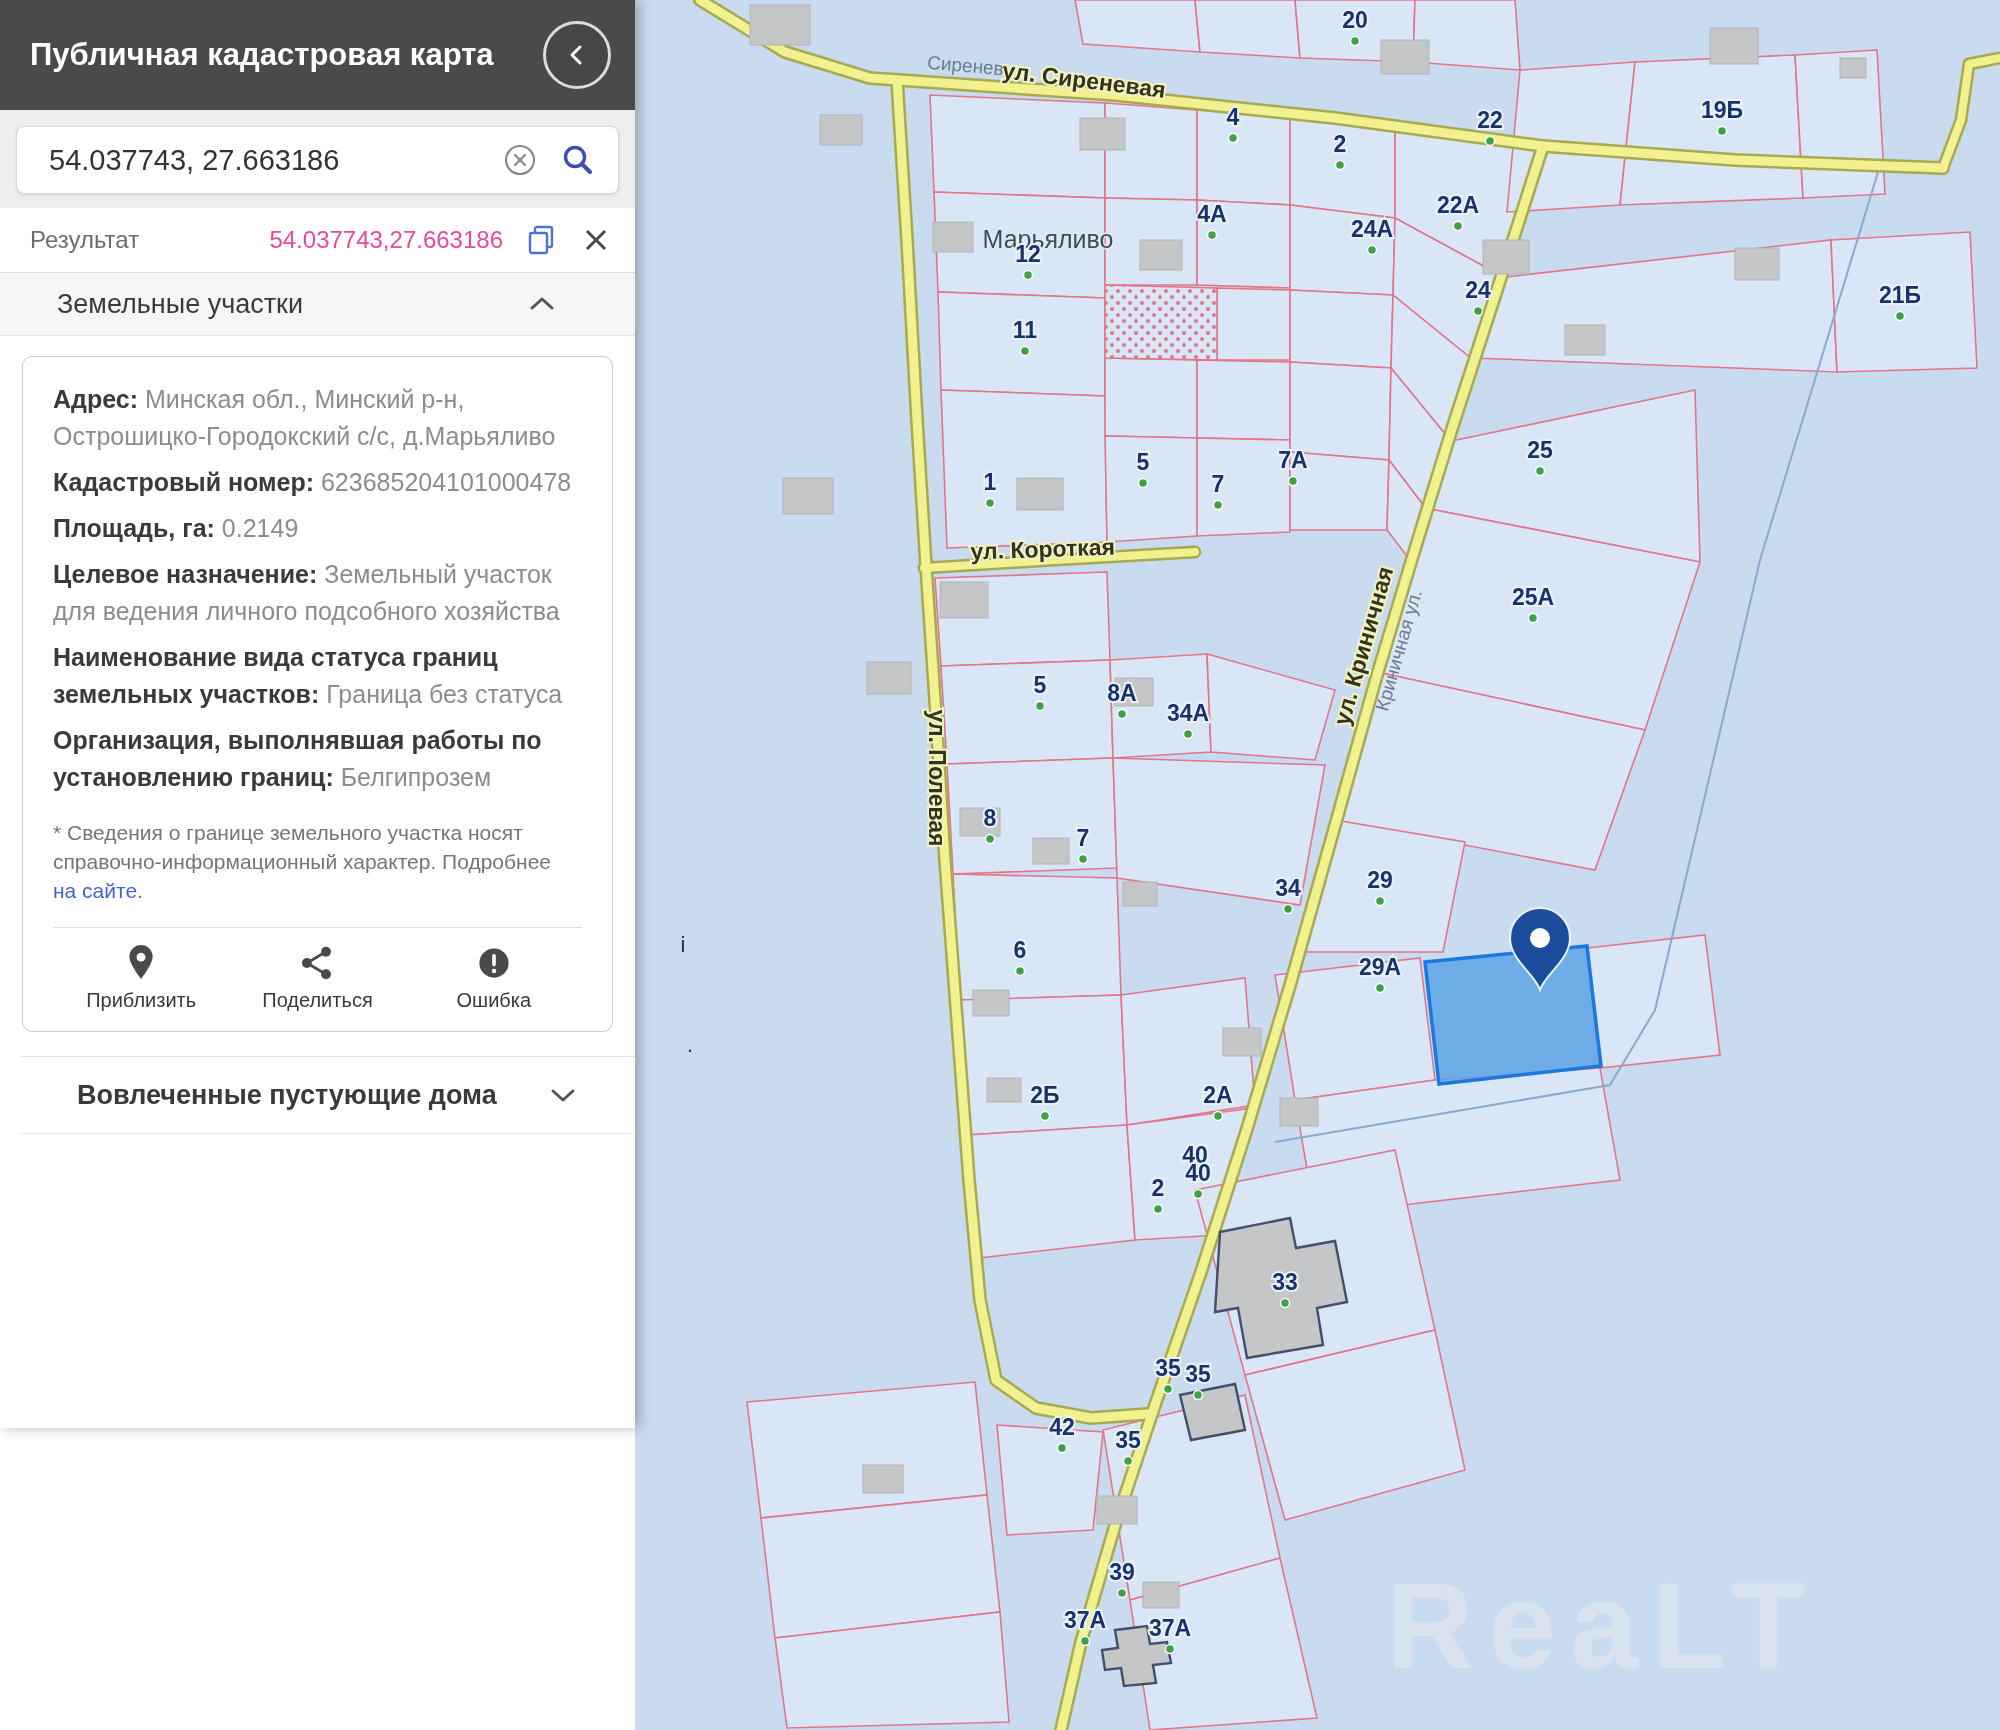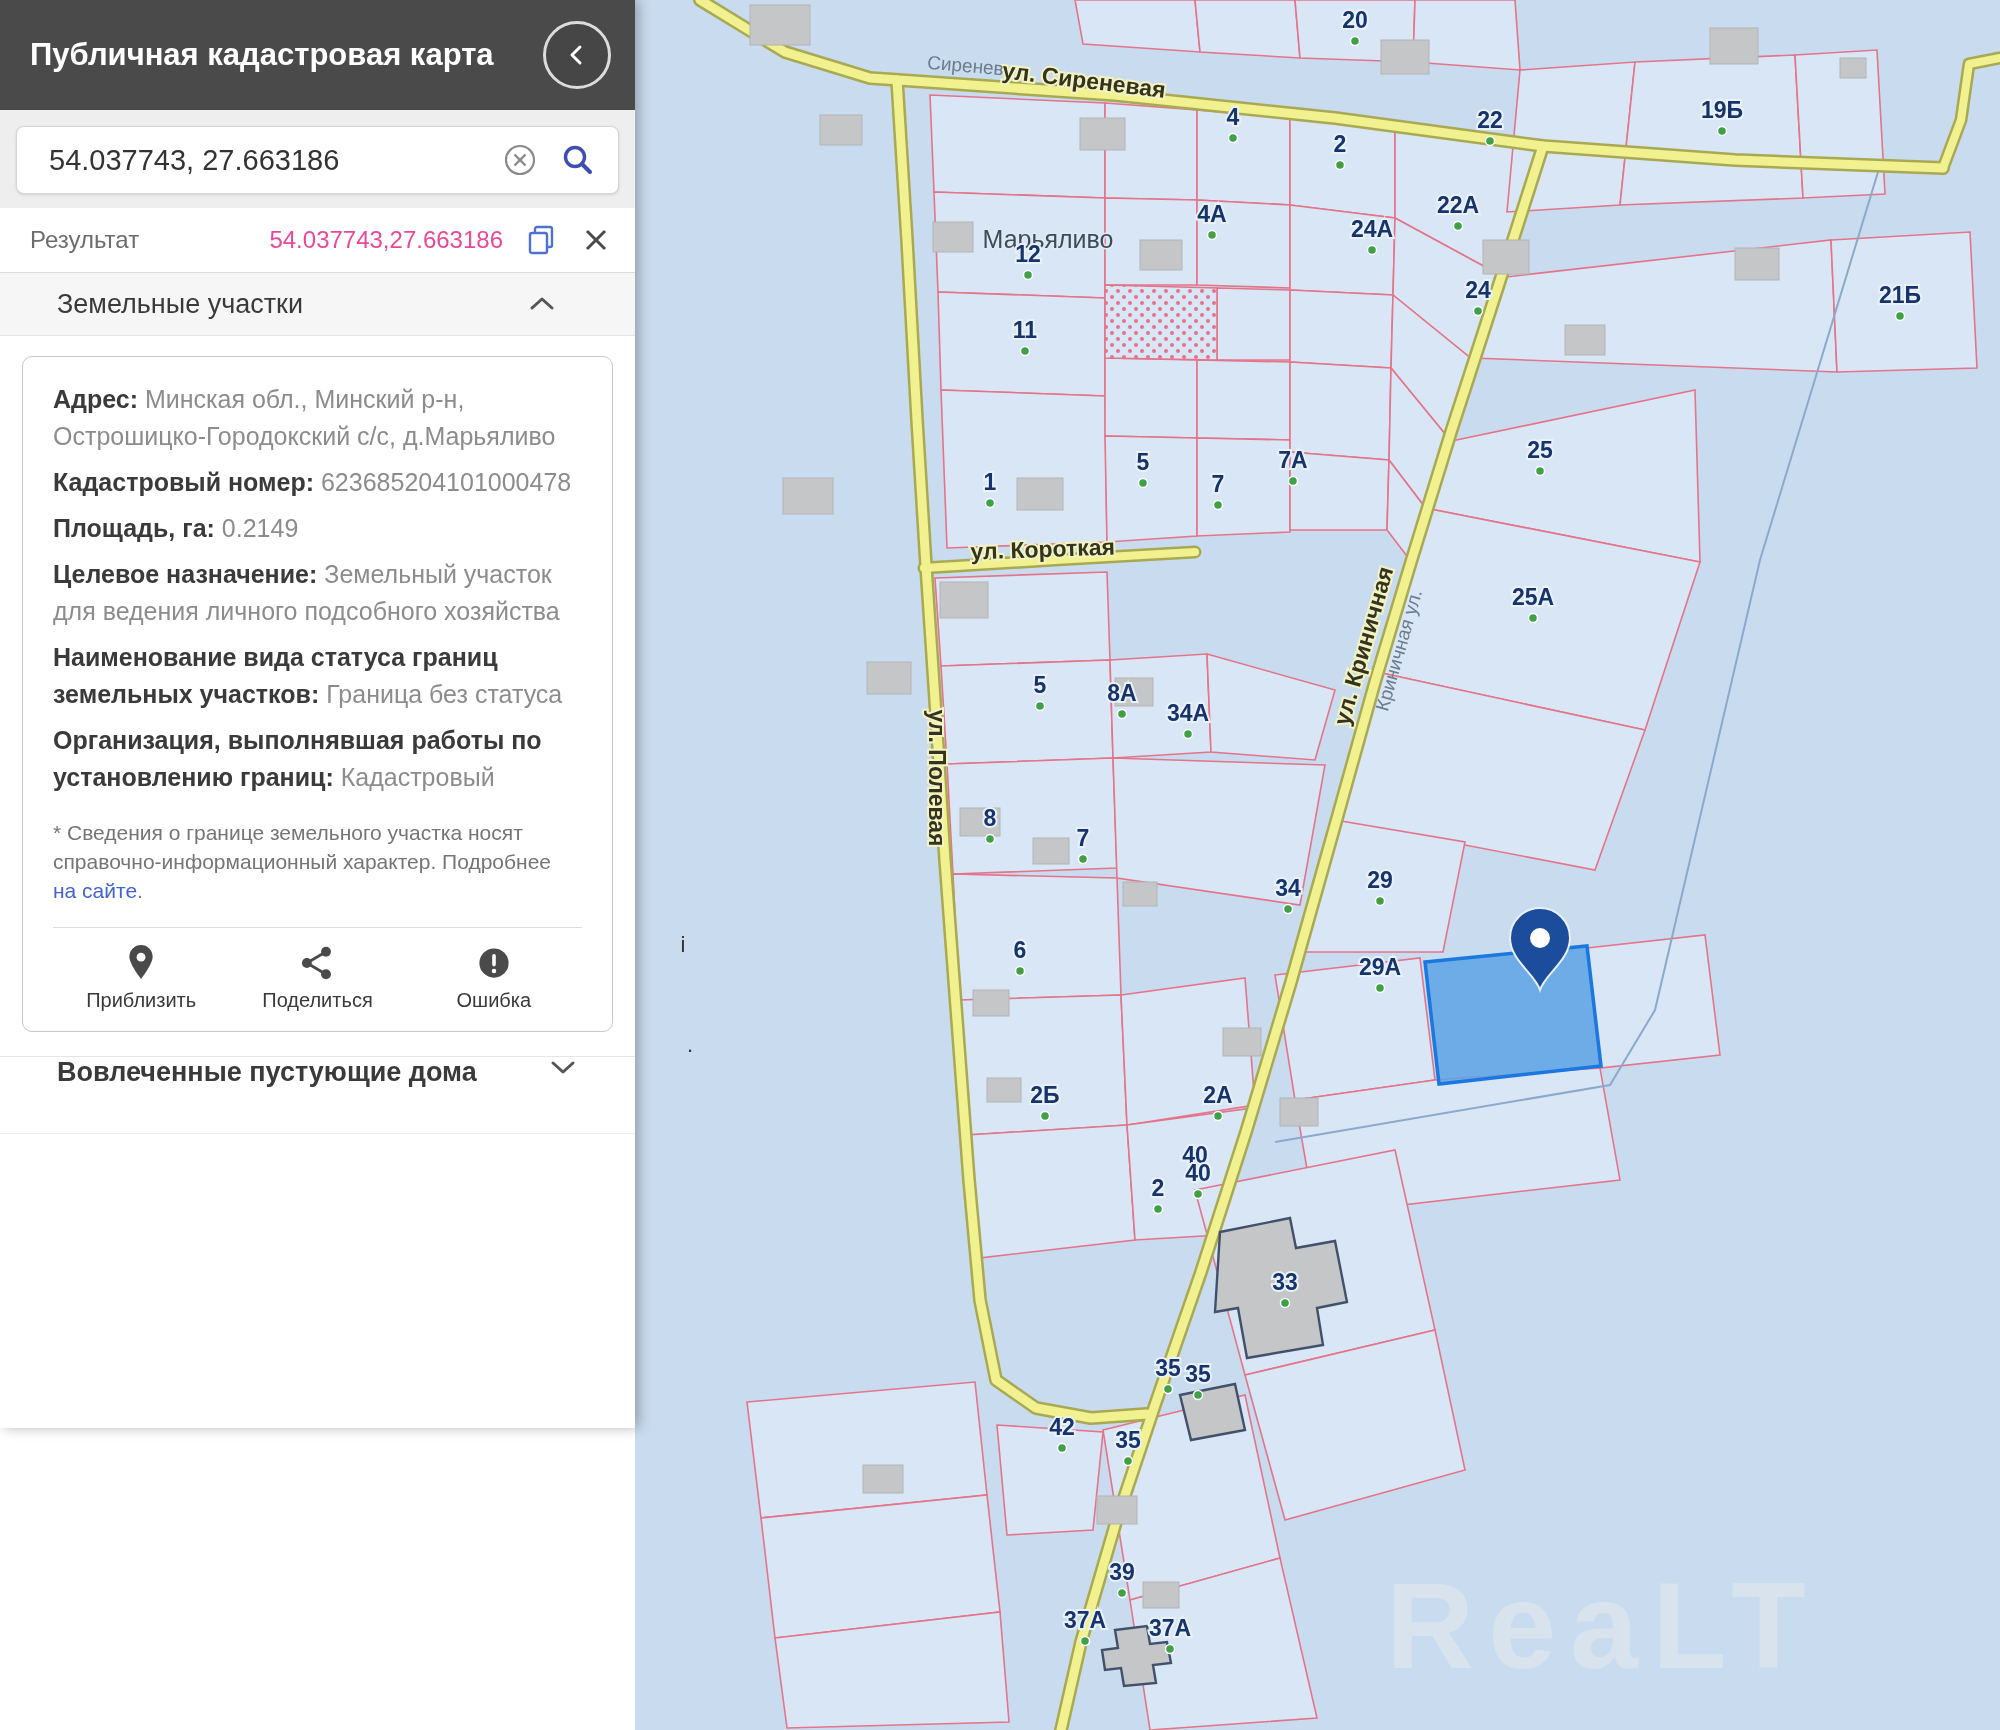--- a/index.html
+++ b/index.html
@@ -36,22 +36,22 @@
     background:#fff;padding:24px 30px 0 30px;}
   .field{font-size:25px;line-height:37px;margin:0 0 9px 0;}
   .field b{color:#3a3a3a;text-align:right;}
   .field span{color:#8c8c8c;}
   .note{font-size:21px;line-height:29px;color:#757575;margin:22px 16px 0 0;}
   .note-link{color:#4263d6;text-decoration:none;cursor:pointer;}
   .actions{display:flex;border-top:1px solid #ddd;margin-top:22px;padding:16px 0 18px 0;}
   .action{flex:1;display:flex;flex-direction:column;align-items:center;cursor:pointer;background:none;border:none;}
   .action-label{font-size:20px;color:#3a3a3a;margin-top:8px;font-family:"Liberation Sans",sans-serif;}
 
-  .collapse-row{margin-top:24px;height:76px;display:flex;
-    padding:0 56px 0 57px;border-top:1px solid #e6e6e6;border-bottom:1px solid #ededed;cursor:pointer;}
+  .collapse-row{margin-top:24px;height:76px;display:flex;align-items:center;
+    padding:0 56px 0 57px;border-top:1px solid #e6e6e6;border-bottom:1px solid #ededed;cursor:pointer;margin-left:20px;}
   .collapse-title{font-size:27px;font-weight:bold;color:#3a3a3a;}
   .collapse-row .chev{margin-left:auto;}
 
   
   .map{flex:1;position:relative;background:#c9dcef;}
   .map svg{position:absolute;left:0;top:0;width:100%;height:100%;display:block;}
 
   text.parcel-num{font-family:"Liberation Sans",sans-serif;font-size:23px;font-weight:bold;
     fill:#17336b;paint-order:stroke;stroke:#e9f1f9;stroke-width:4px;}
   text.street-label{font-family:"Liberation Sans",sans-serif;font-size:23px;font-weight:bold;
@@ -139,21 +139,21 @@
       <p class="field">
         <b>Целевое назначение:</b>
         <span>Земельный участок для ведения личного подсобного хозяйства</span>
       </p>
       <p class="field">
         <b>Наименование вида статуса границ земельных участков:</b>
         <span>Граница без статуса</span>
       </p>
       <p class="field">
         <b>Организация, выполнявшая работы по установлению границ:</b>
-        <span>Кадастровый</span>
+        <span>Белгипрозем</span>
       </p>
 
       <p class="note">
         <span>* Сведения о границе земельного участка носят справочно-информационный характер. Подробнее </span><a class="note-link">на сайте</a><span>.</span>
       </p>
 
       <div class="actions">
         <button class="action">
           <svg width="34" height="36" viewBox="0 0 30 34">
             <path d="M15 32 C15 32 4 18 4 11 A11 11 0 1 1 26 11 C26 18 15 32 15 32 Z" fill="#4a4a4a"></path>

